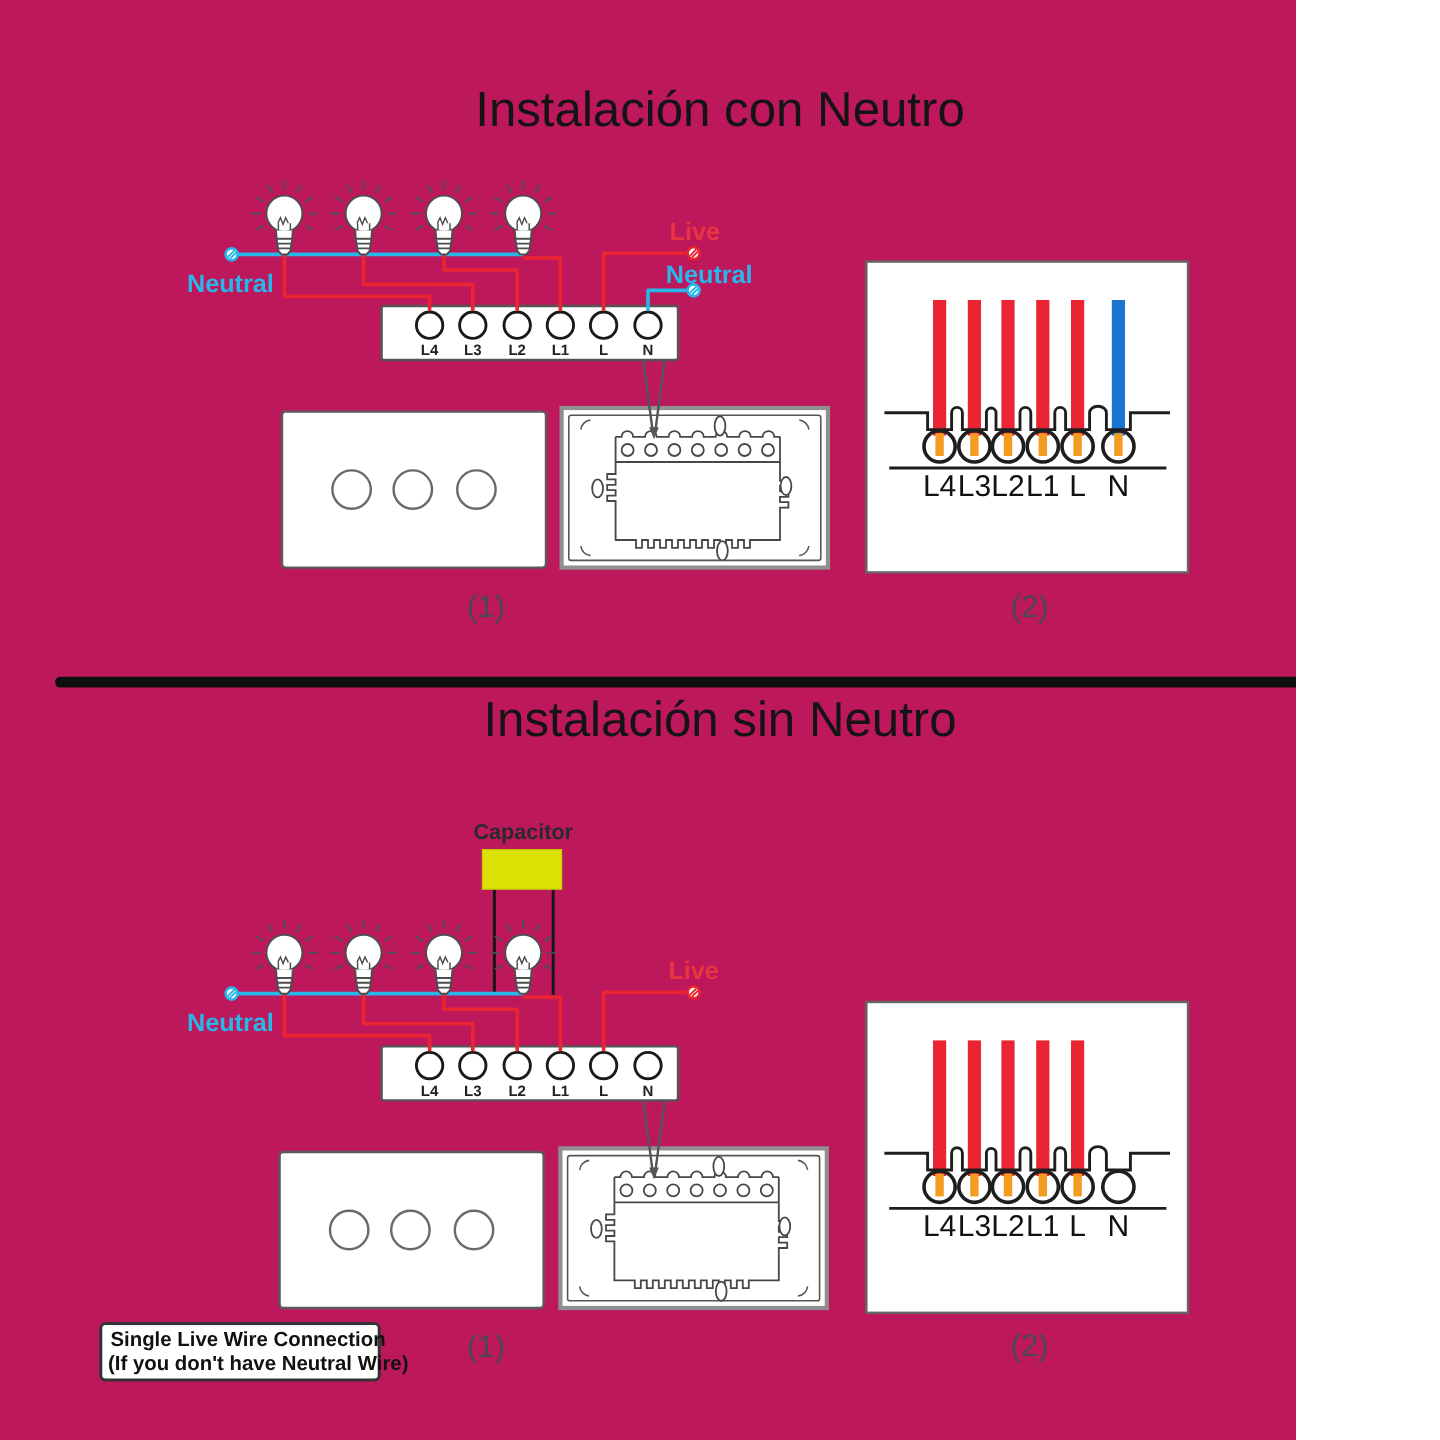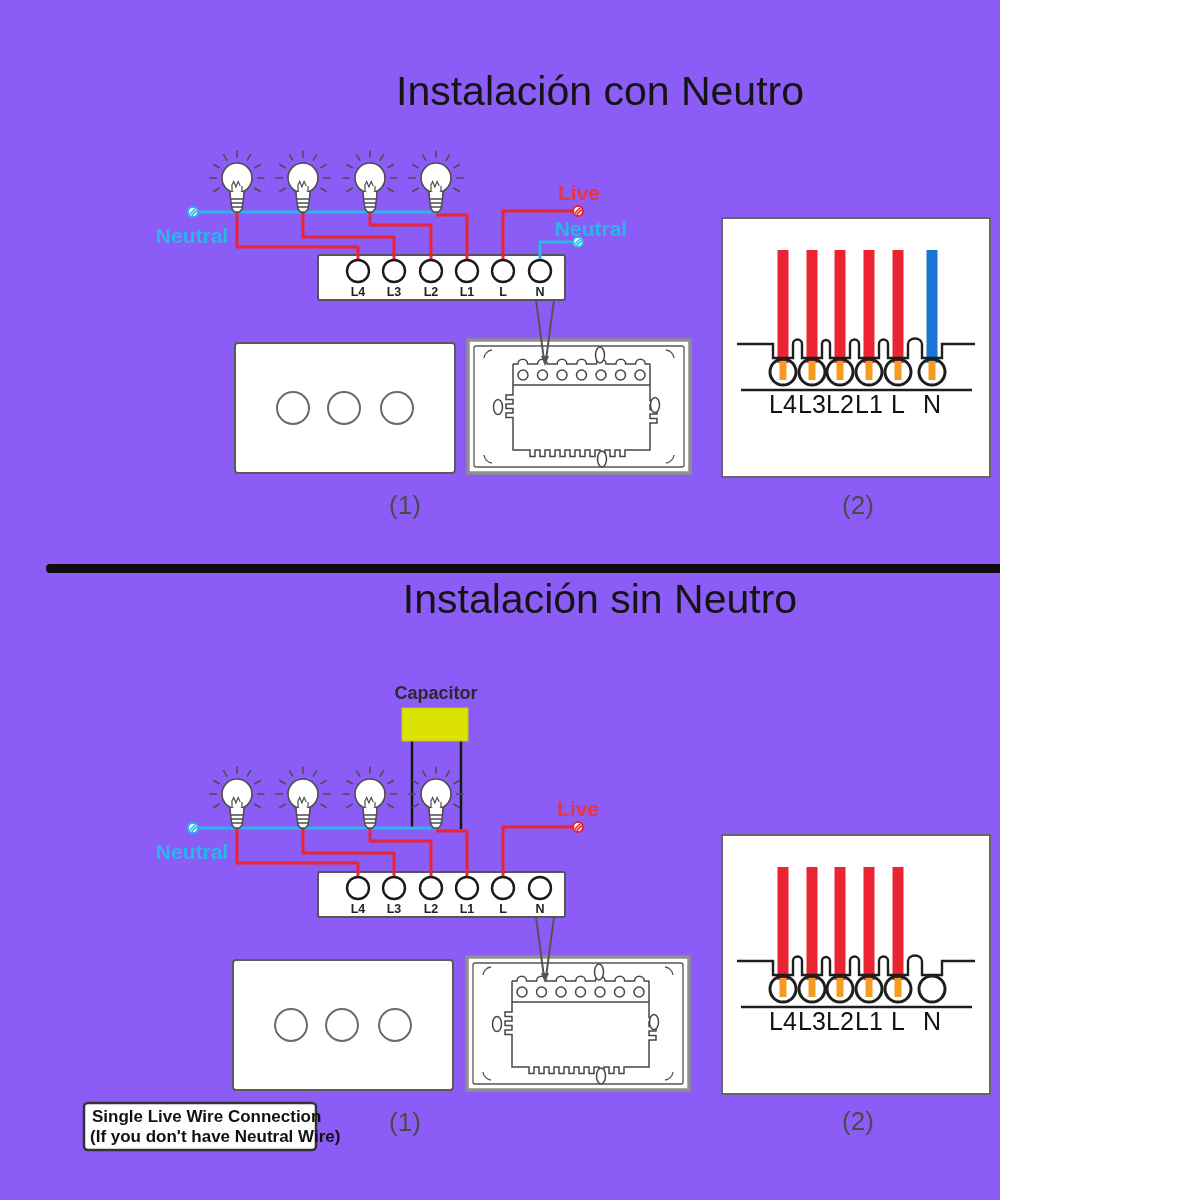--- a/index.html
+++ b/index.html
@@ -1,16 +1,16 @@
 <!DOCTYPE html>
 <html><head>
 <meta charset="utf-8">
 <style>
   html,body{margin:0;padding:0;background:#ffffff;}
-  .stage{position:relative;width:1000px;height:1200px;background:#8b5cf6;overflow:hidden;
+  .stage{position:relative;width:1080px;height:1200px;background:#be185d;overflow:hidden;
          font-family:"Liberation Sans", sans-serif;}
   svg text{font-family:"Liberation Sans", sans-serif;}
   .title{font-size:41px;fill:#141414;}
   .caption{font-size:26px;fill:#4a4a4a;}
   .lbl-red{font-size:21px;font-weight:bold;fill:#e8353f;}
   .lbl-cyan{font-size:21px;font-weight:bold;fill:#29b6e8;}
   .lbl-cap{font-size:18px;font-weight:bold;fill:#2a2a2a;}
   .tlab{font-size:12.5px;font-weight:bold;fill:#222;}
   .plab{font-size:25px;fill:#111;}
   .note-text{font-size:17px;font-weight:bold;fill:#111;}

